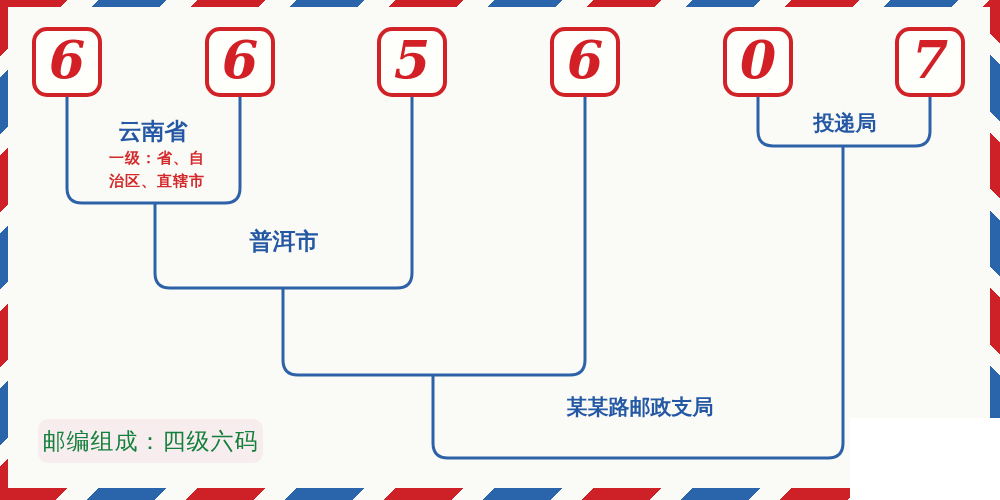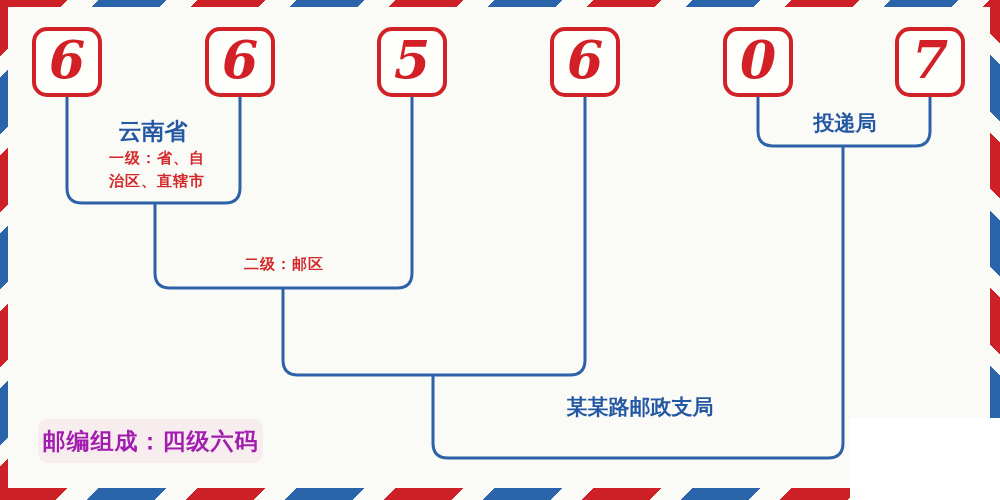--- a/index.html
+++ b/index.html
@@ -42,21 +42,21 @@
   .name-lg{font-size:23px;}
   .name-md{font-size:21px;}
   .desc{font-size:15px;font-family:Liberation Serif, serif;}
 
   
   .badge{
     position:absolute;left:38px;top:419px;width:225px;height:44px;z-index:4;
     background:#f7edee;border-radius:10px;
     display:flex;align-items:center;justify-content:center;
   }
-  .badge-text{color:#a21caf;font-size:23px;font-weight:700;letter-spacing:1px;}
+  .badge-text{color:#15803d;font-size:23px;font-weight:400;letter-spacing:1px;}
 </style>
 </head>
 <body>
 
 <div class="canvas">
 
   <div class="band band-top"></div>
   <div class="band band-bottom"></div>
   <div class="band band-left"></div>
   <div class="band band-right"></div>
@@ -88,21 +88,21 @@
     <span class="digit">0</span>
   </div>
   <div class="digit-box" style="left:895px">
     <span class="digit">7</span>
   </div>
 
   <div class="lbl lbl-blue name-lg" style="left:153px;top:116px">云南省</div>
   <div class="lbl lbl-red desc" style="left:157px;top:149px">一级：省、自</div>
   <div class="lbl lbl-red desc" style="left:157px;top:172px">治区、直辖市</div>
 
-  <div class="lbl lbl-red desc" style="left:284px;top:255px">二级：邮区</div>
+  <div class="lbl lbl-blue name-lg" style="left:284px;top:226px">普洱市</div>
 
 
   <div class="lbl lbl-blue name-md" style="left:640px;top:393px">某某路邮政支局</div>
 
   <div class="lbl lbl-blue name-md" style="left:845px;top:109px">投递局</div>
 
   <div class="badge">
     <span class="badge-text">邮编组成：四级六码</span>
   </div>
 

